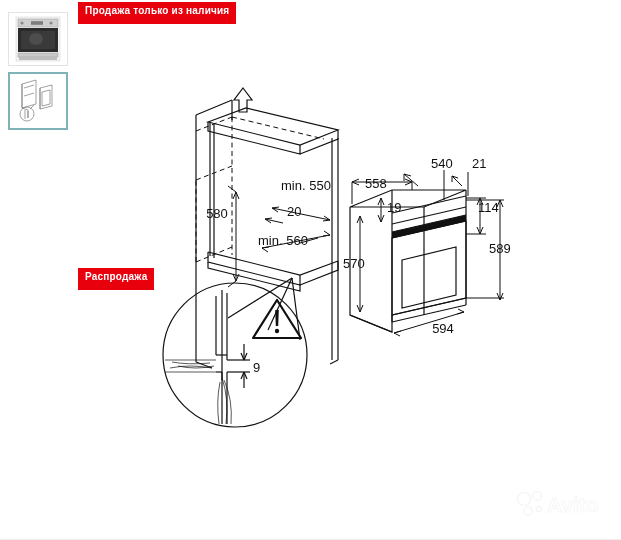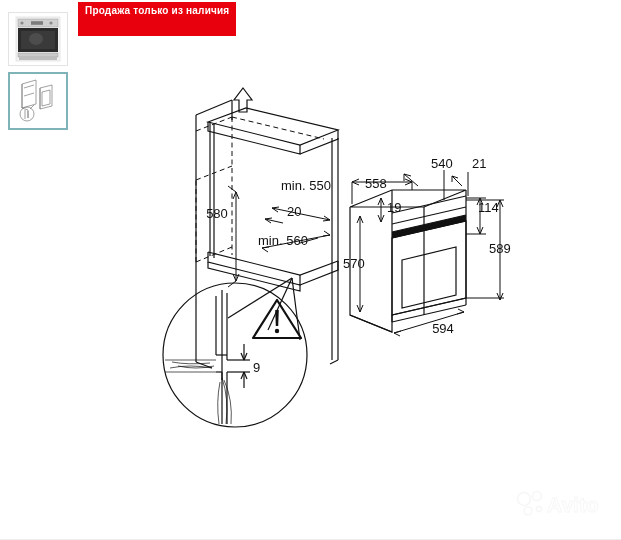--- a/index.html
+++ b/index.html
@@ -48,21 +48,21 @@
   .thumb svg { display: block; }
 
   
   .badge {
     position: absolute;
     background: #e8000d;
     color: #ffffff;
     font-size: 10px;
     font-weight: bold;
     letter-spacing: 0.2px;
-    padding: 3px 7px 20px 7px;
+    padding: 3px 7px 8px 7px;
     white-space: nowrap;
     line-height: 11px;
     font-family: "Liberation Sans", sans-serif;
   }
   #badge-top   { left: 78px; top: 2px; }
   #badge-sale  { left: 78px; top: 268px; }
 
   
   #drawing {
     position: absolute;
@@ -133,20 +133,21 @@
 
           <path d="M24 31 L20 35"></path>
         </g>
       </svg>
     </div>
 
   </div>
 
   <div id="badge-top" class="badge">Продажа только из наличия</div>
 
+  <div id="badge-sale" class="badge">Распродажа</div>
 
   <svg id="drawing" viewBox="0 0 621 540">
 
     <g stroke="#111111" fill="none" stroke-width="1.2" stroke-linejoin="miter">
 
       <g>
 
         <path d="M196 115 L196 362"></path>
         <path d="M196 115 L232 100"></path>
         <path d="M232 100 L232 120"></path>

